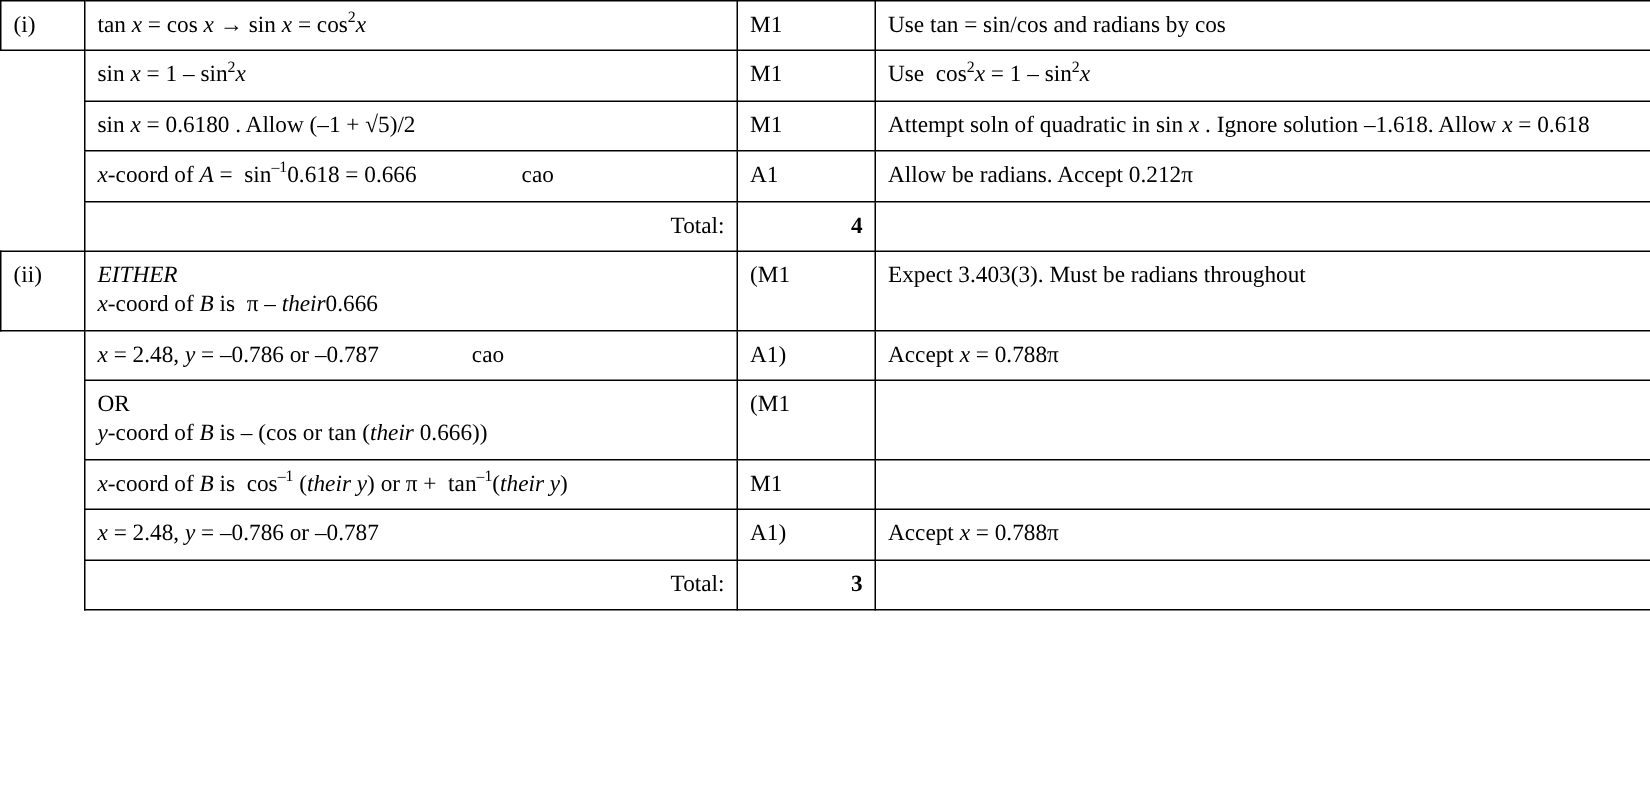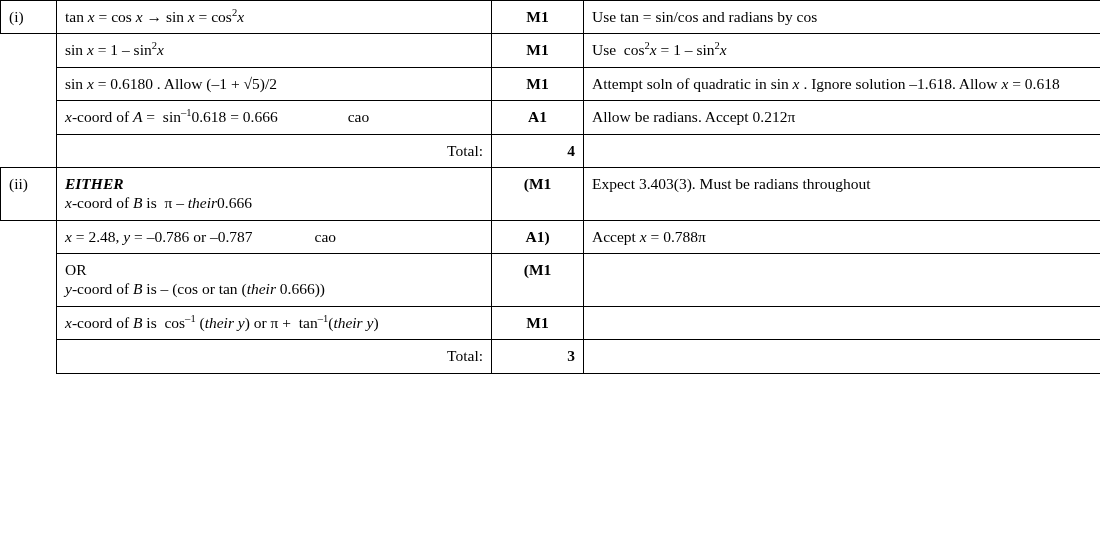--- a/index.html
+++ b/index.html
@@ -45,23 +45,23 @@
     padding-top: 5px;
     font-size: 15.5px;
   }
   td.label.blank {
     border: none;
   }
   td.work {
     border-left: none;
   }
   td.mark {
-    text-align: center;
+    text-align: left;
     padding-right: 14px;
-    font-weight: bold;
+    font-weight: normal;
     white-space: nowrap;
   }
   td.note {
     border-right: none;
     font-size: 15.5px;
   }
   td.total-label {
     text-align: right;
     font-weight: normal;
     padding-right: 10px;
@@ -71,21 +71,21 @@
     text-align: right;
     padding-right: 14px;
     font-weight: bold;
   }
   td.total-blank {
     border: none;
     border-top: 1px solid #000000;
   }
   .row-tall td { padding-top: 7px; padding-bottom: 9px; }
   i, .it { font-style: italic; }
-  .bi { font-style: italic; font-weight: bold; }
+  .bi { font-style: italic; font-weight: normal; }
   .b { font-weight: normal; }
   .sup {
     font-size: 0.68em;
     vertical-align: super;
     line-height: 0;
   }
   .note-mid {
     padding-top: 28px;
   }
   .spacer-cao { display: inline-block; width: 70px; }
@@ -153,20 +153,26 @@
         <td class="work"><span class="b">OR</span><br><i>y</i>-coord of <i>B</i> is – (cos or tan (<i>their</i> 0.666))</td>
         <td class="mark">(M1</td>
         <td class="note"></td>
       </tr>
       <tr>
         <td class="label blank"></td>
         <td class="work"><i>x</i>-coord of <i>B</i> is&nbsp; cos<span class="sup">–1</span> (<i>their y</i>) or π +&nbsp; tan<span class="sup">–1</span>(<i>their y</i>)</td>
         <td class="mark">M1</td>
         <td class="note"></td>
       </tr>
+      <tr>
+        <td class="label blank"></td>
+        <td class="work"><i>x</i> = 2.48, <i>y</i> = –0.786 or –0.787</td>
+        <td class="mark">A1)</td>
+        <td class="note">Accept <i>x</i> = 0.788π</td>
+      </tr>
 
       <tr>
         <td class="label blank"></td>
         <td class="total-label">Total:</td>
         <td class="total-value">3</td>
         <td class="total-blank"></td>
       </tr>
 
     </tbody>
   </table>

